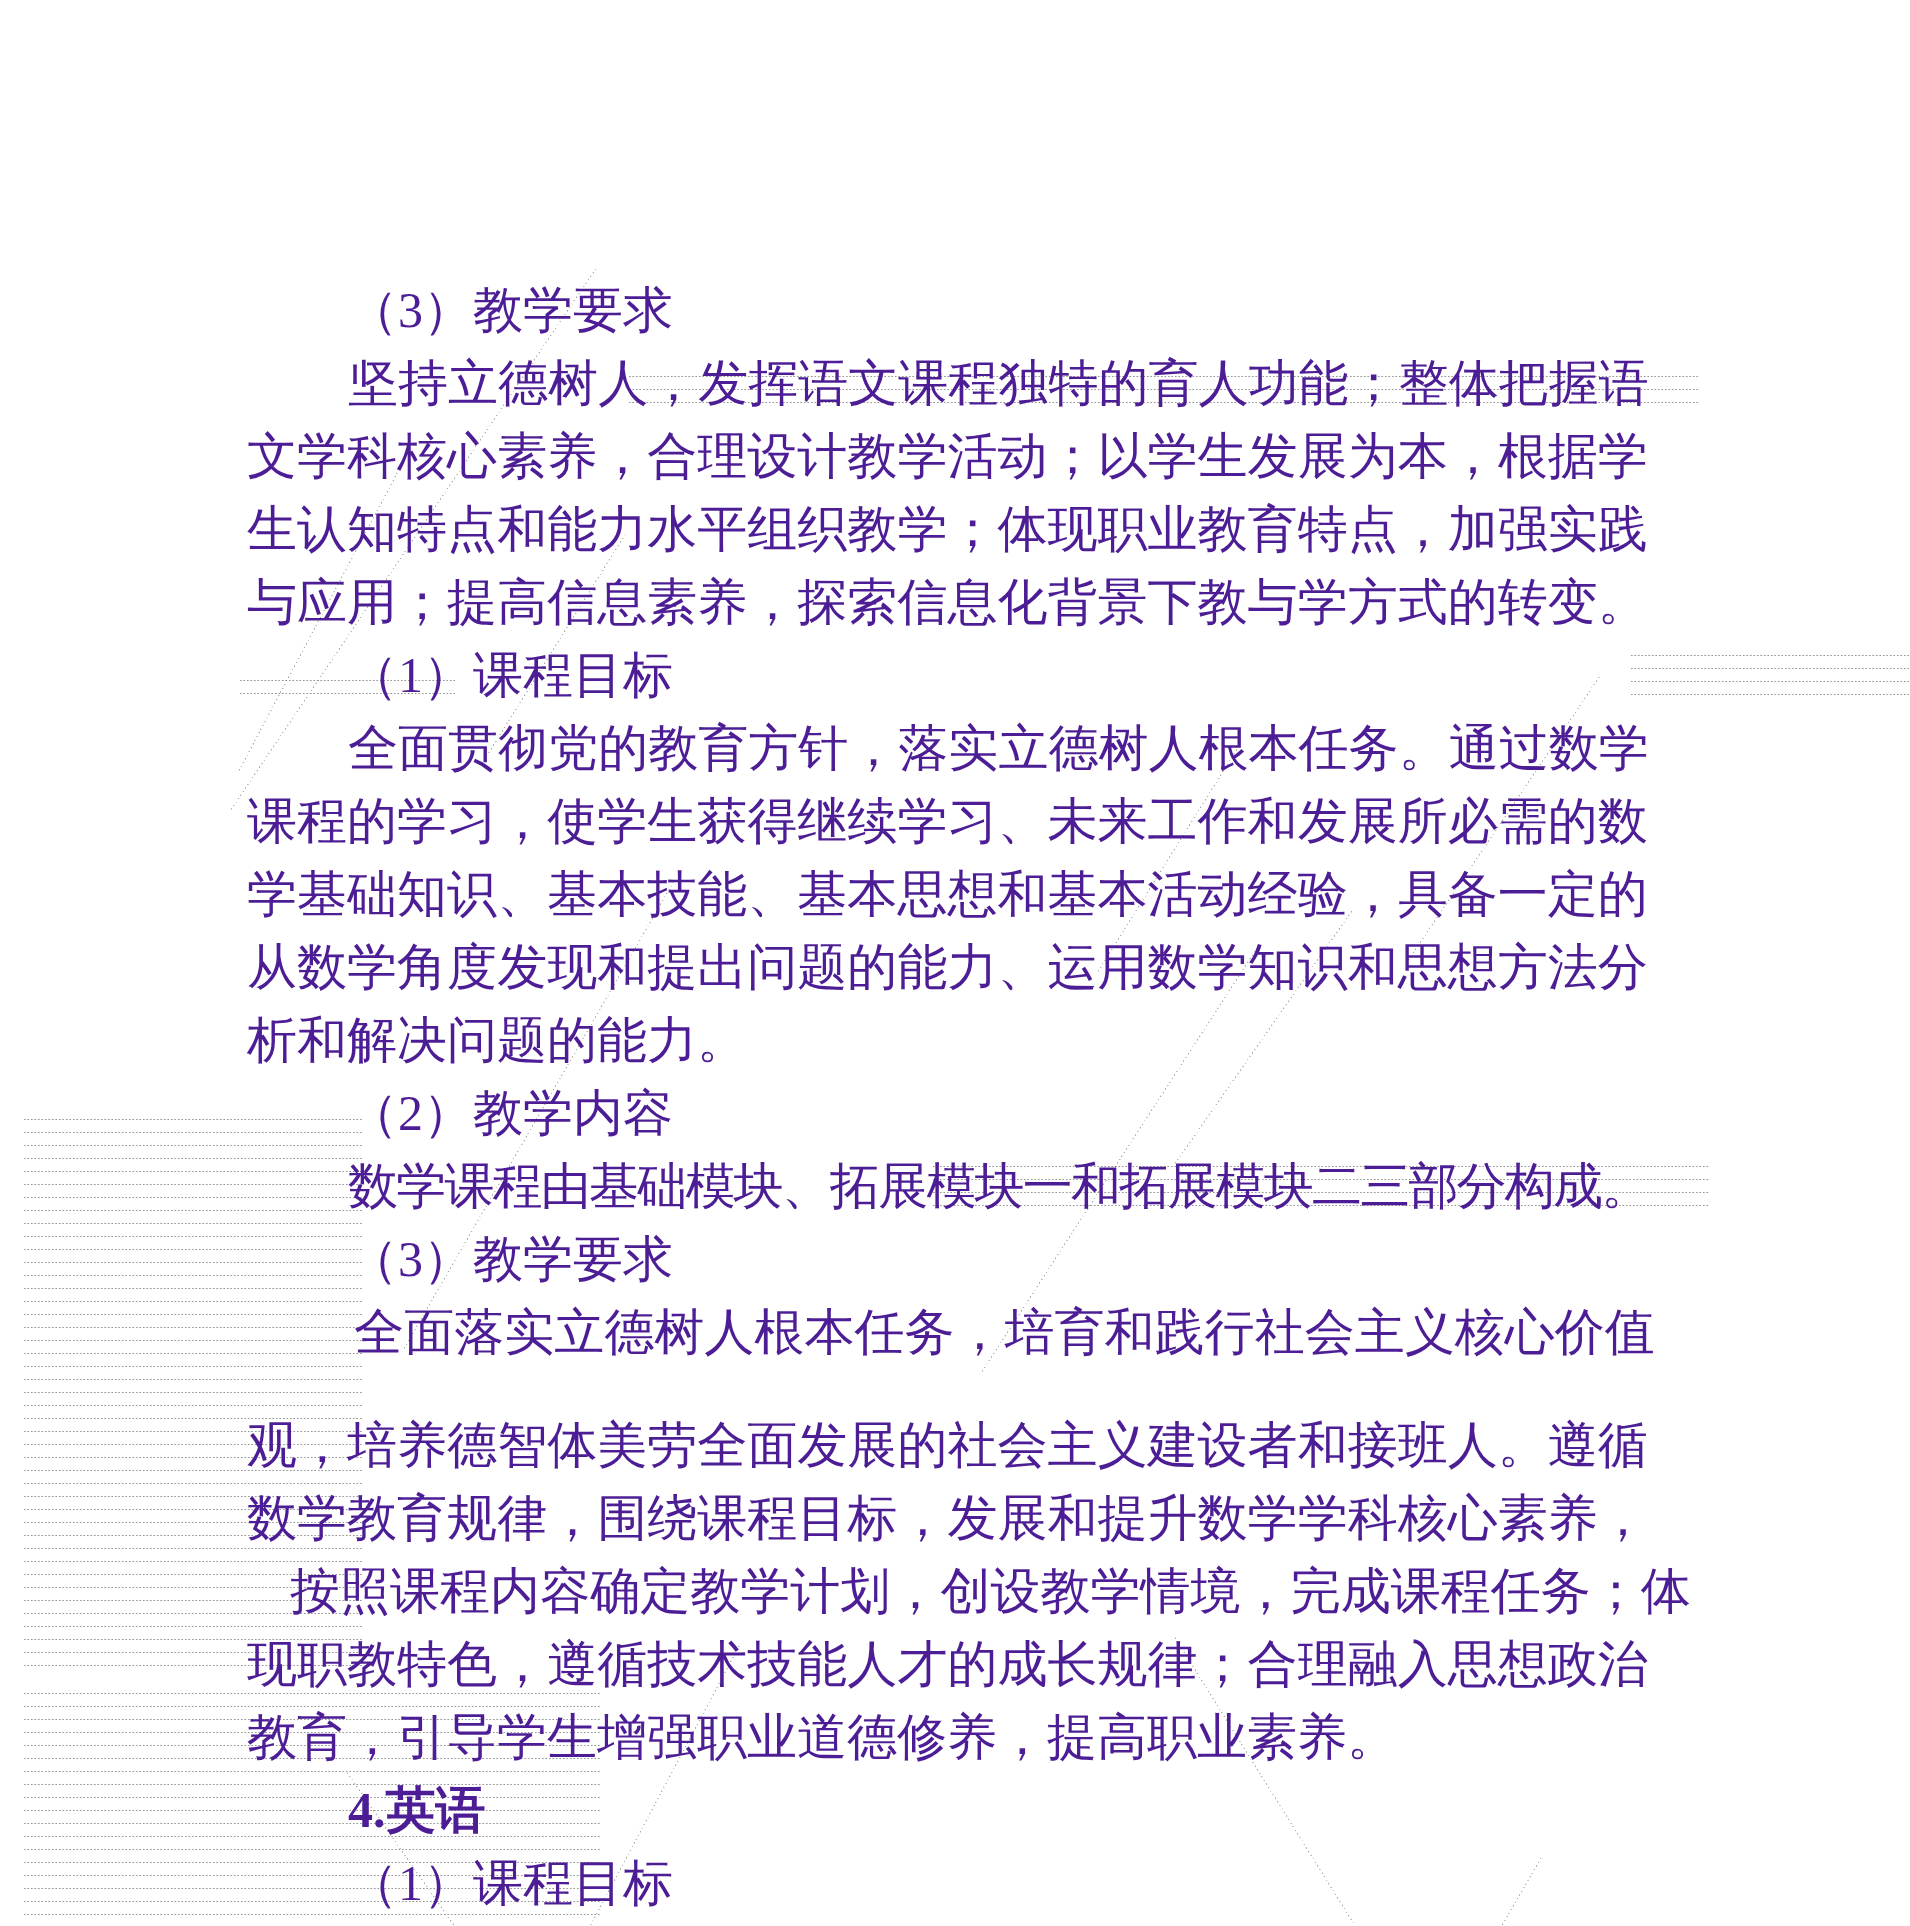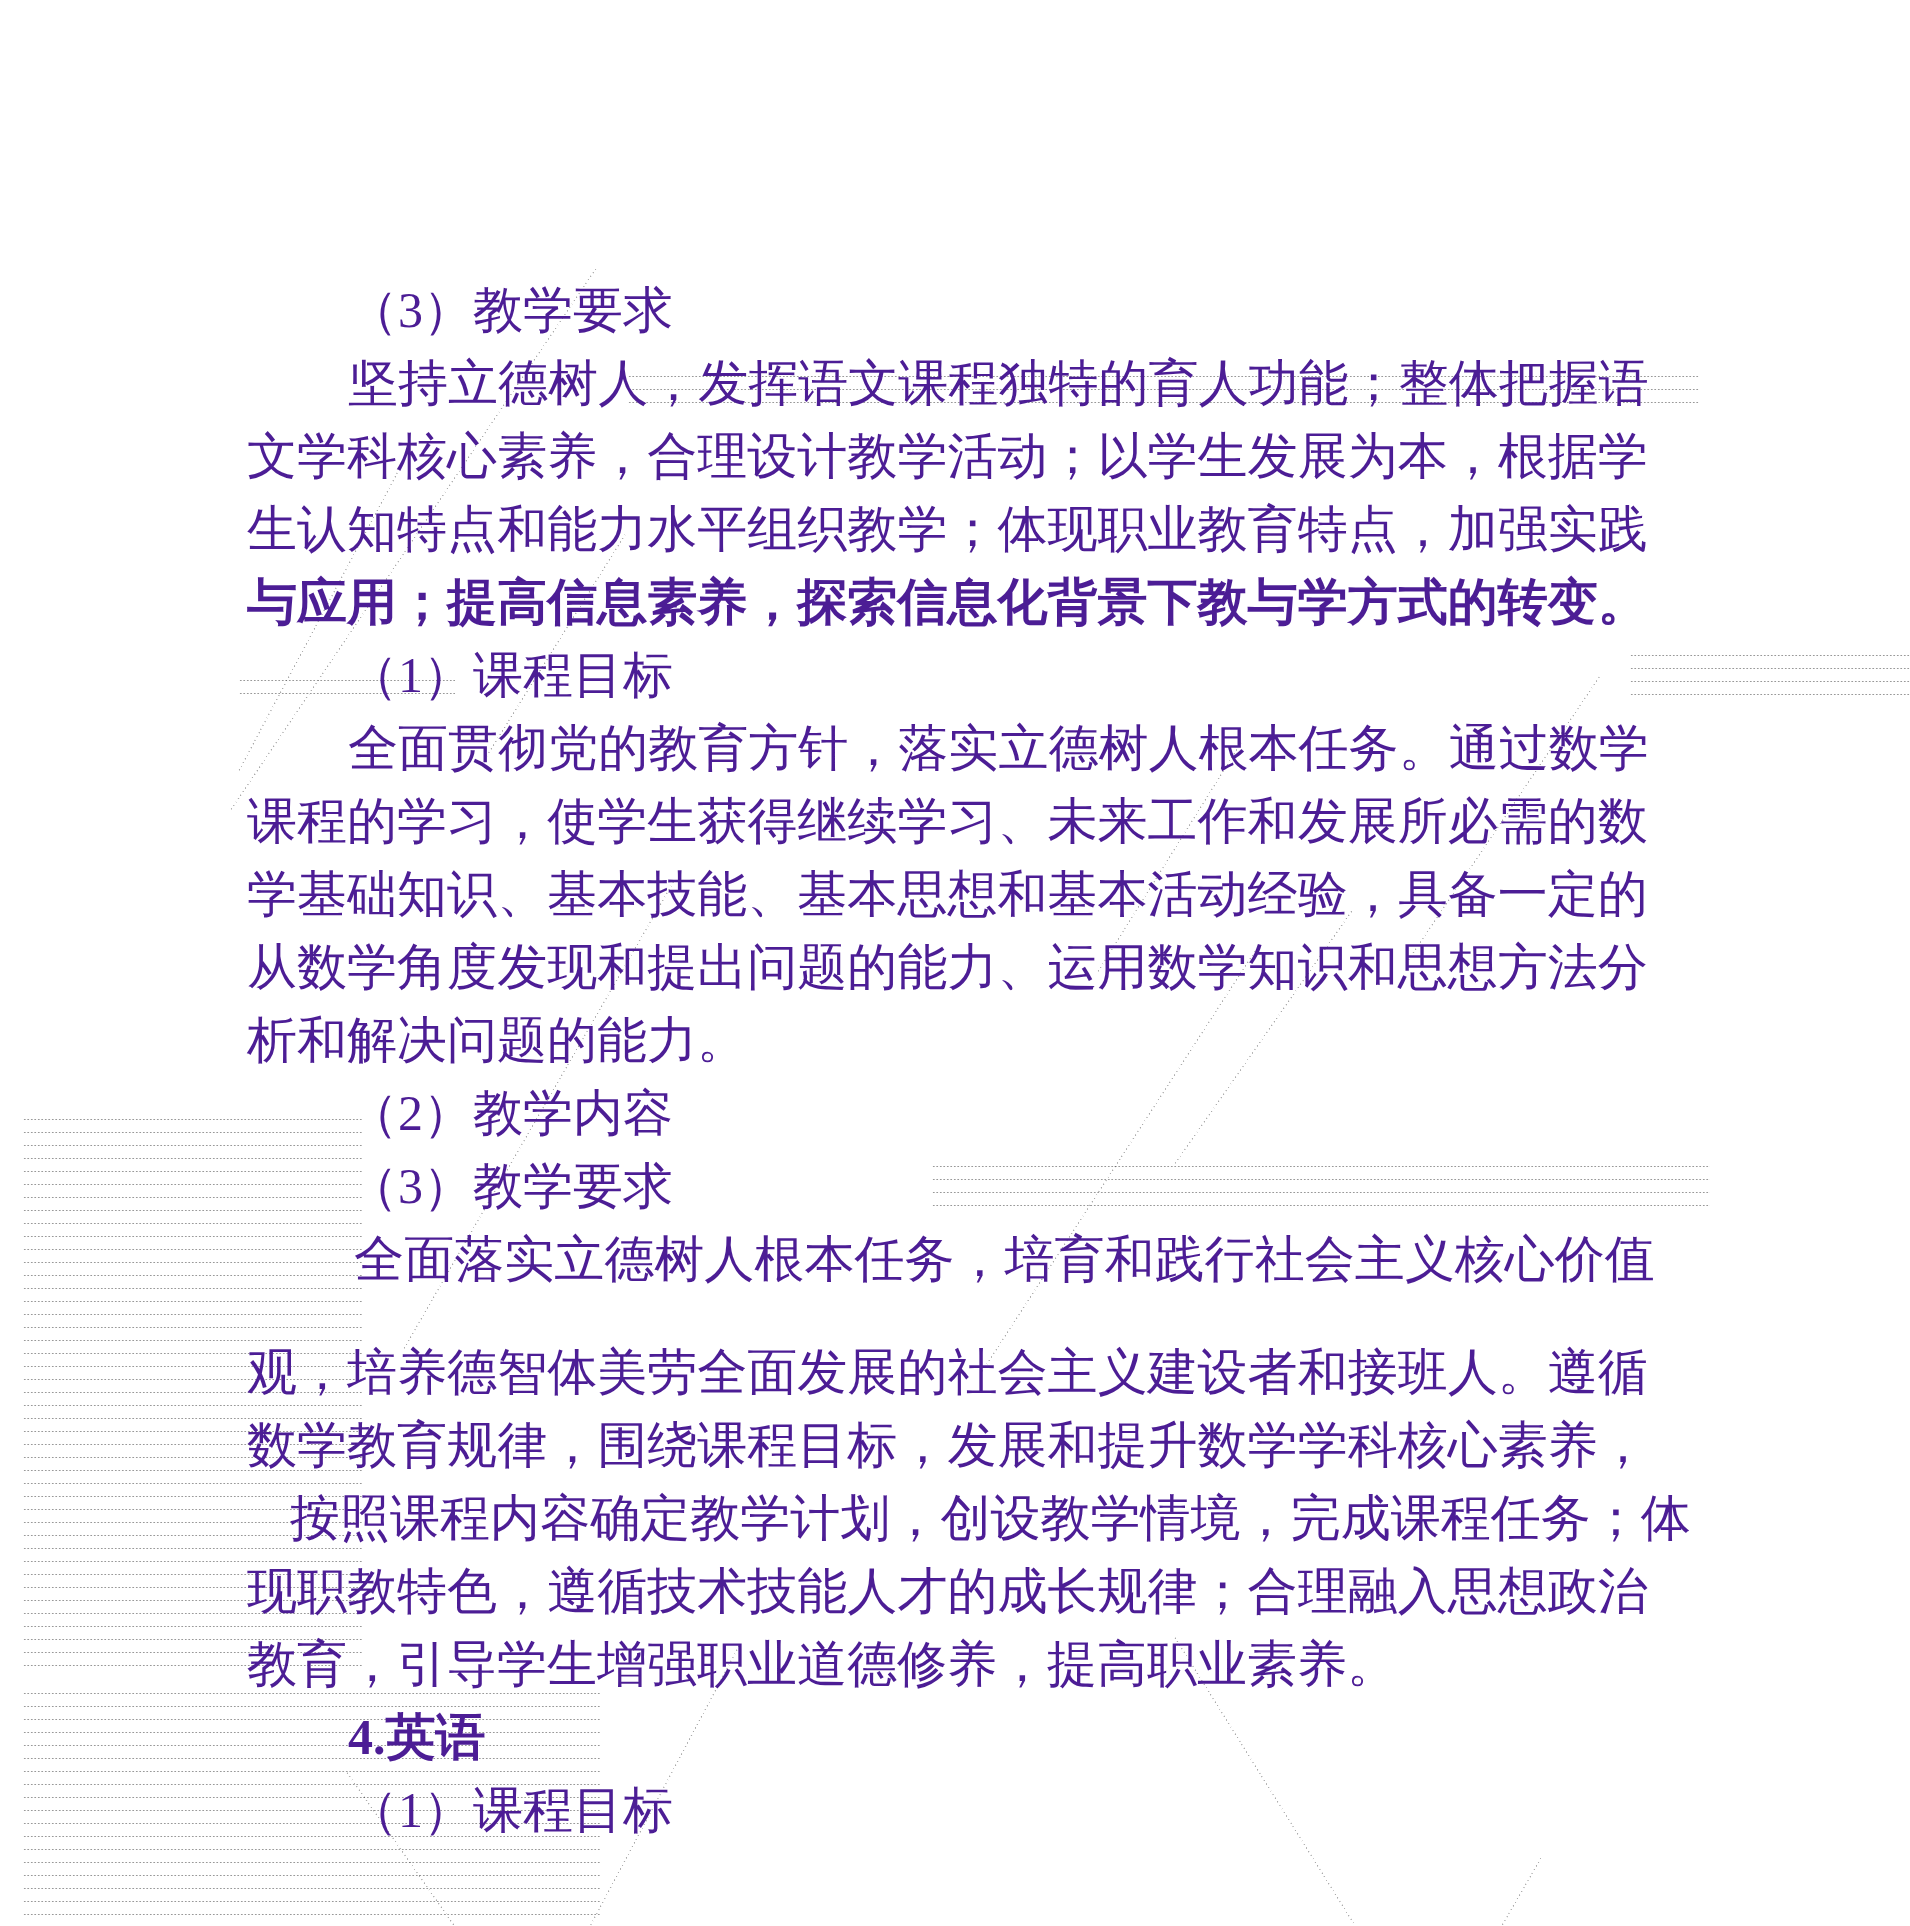--- a/index.html
+++ b/index.html
@@ -53,28 +53,29 @@
       <div class="wm-line" style="left: 1175px; top: 1637px; width: 347px; transform: rotate(58deg);"></div>
       <div class="wm-line" style="left: 347px; top: 1772px; width: 270px; transform: rotate(55deg);"></div>
       <div class="wm-line" style="left: 559px; top: 1984px; width: 385px; transform: rotate(-62deg);"></div>
       <div class="wm-line" style="left: 1368px; top: 2157px; width: 347px; transform: rotate(-60deg);"></div>
     </div>
   <div class="textblock" id="textblock">
       <div class="line indent">（3）教学要求</div>
       <div class="line indent" style="letter-spacing: 0.03px;">坚持立德树人，发挥语文课程独特的育人功能；整体把握语</div>
       <div class="line" style="letter-spacing: 0.03px;">文学科核心素养，合理设计教学活动；以学生发展为本，根据学</div>
       <div class="line" style="letter-spacing: 0.03px;">生认知特点和能力水平组织教学；体现职业教育特点，加强实践</div>
-      <div class="line" style="letter-spacing: 0.03px; font-weight: bold;">与应用；提高信息素养，探索信息化背景下教与学方式的转变。</div>
+      <div class="line" style="letter-spacing: 0.03px;">与应用；提高信息素养，探索信息化背景下教与学方式的转变。</div>
       <div class="line indent">（1）课程目标</div>
       <div class="line indent" style="letter-spacing: 0.03px;">全面贯彻党的教育方针，落实立德树人根本任务。通过数学</div>
       <div class="line" style="letter-spacing: 0.03px;">课程的学习，使学生获得继续学习、未来工作和发展所必需的数</div>
       <div class="line" style="letter-spacing: 0.03px;">学基础知识、基本技能、基本思想和基本活动经验，具备一定的</div>
       <div class="line" style="letter-spacing: 0.03px;">从数学角度发现和提出问题的能力、运用数学知识和思想方法分</div>
       <div class="line">析和解决问题的能力。</div>
       <div class="line indent">（2）教学内容</div>
+      <div class="line indent" style="letter-spacing: -1.8px;">数学课程由基础模块、拓展模块一和拓展模块二三部分构成。</div>
       <div class="line indent">（3）教学要求</div>
       <div class="line indent" style="letter-spacing: 0.03px; text-align: center;">全面落实立德树人根本任务，培育和践行社会主义核心价值</div>
       <div class="line" style="letter-spacing: 0.03px; margin-top: 40px;">观，培养德智体美劳全面发展的社会主义建设者和接班人。遵循</div>
       <div class="line" style="letter-spacing: 0.03px;">数学教育规律，围绕课程目标，发展和提升数学学科核心素养，</div>
       <div class="line" style="letter-spacing: 0.03px; margin-left: 43px;">按照课程内容确定教学计划，创设教学情境，完成课程任务；体</div>
       <div class="line" style="letter-spacing: 0.03px;">现职教特色，遵循技术技能人才的成长规律；合理融入思想政治</div>
       <div class="line">教育，引导学生增强职业道德修养，提高职业素养。</div>
       <div class="line indent bold">4.英语</div>
       <div class="line indent">（1）课程目标</div>
     </div>

